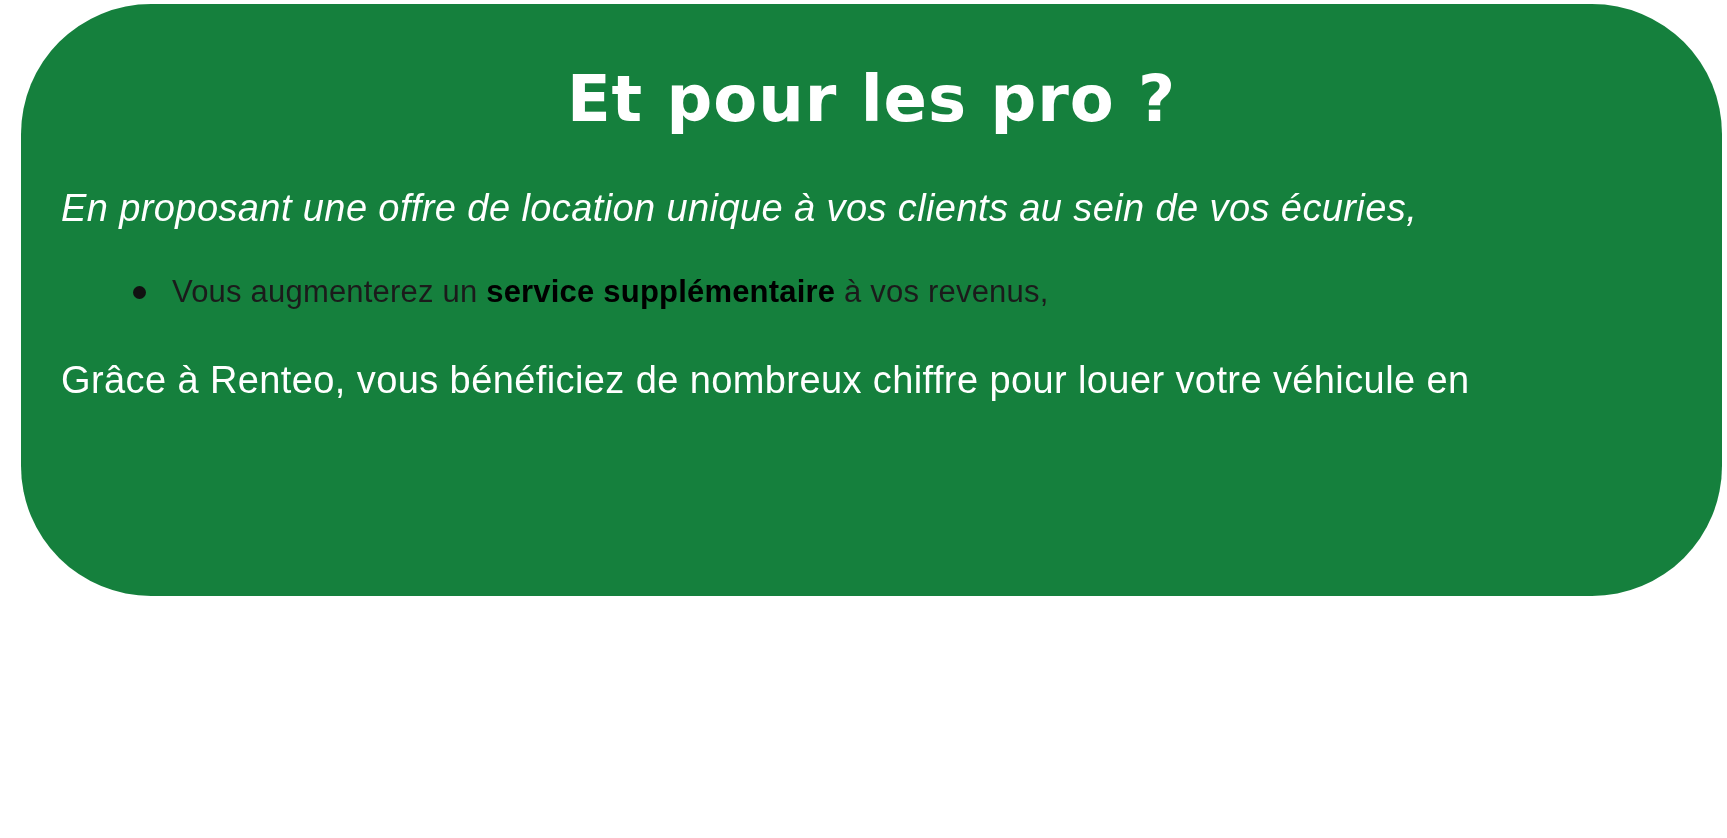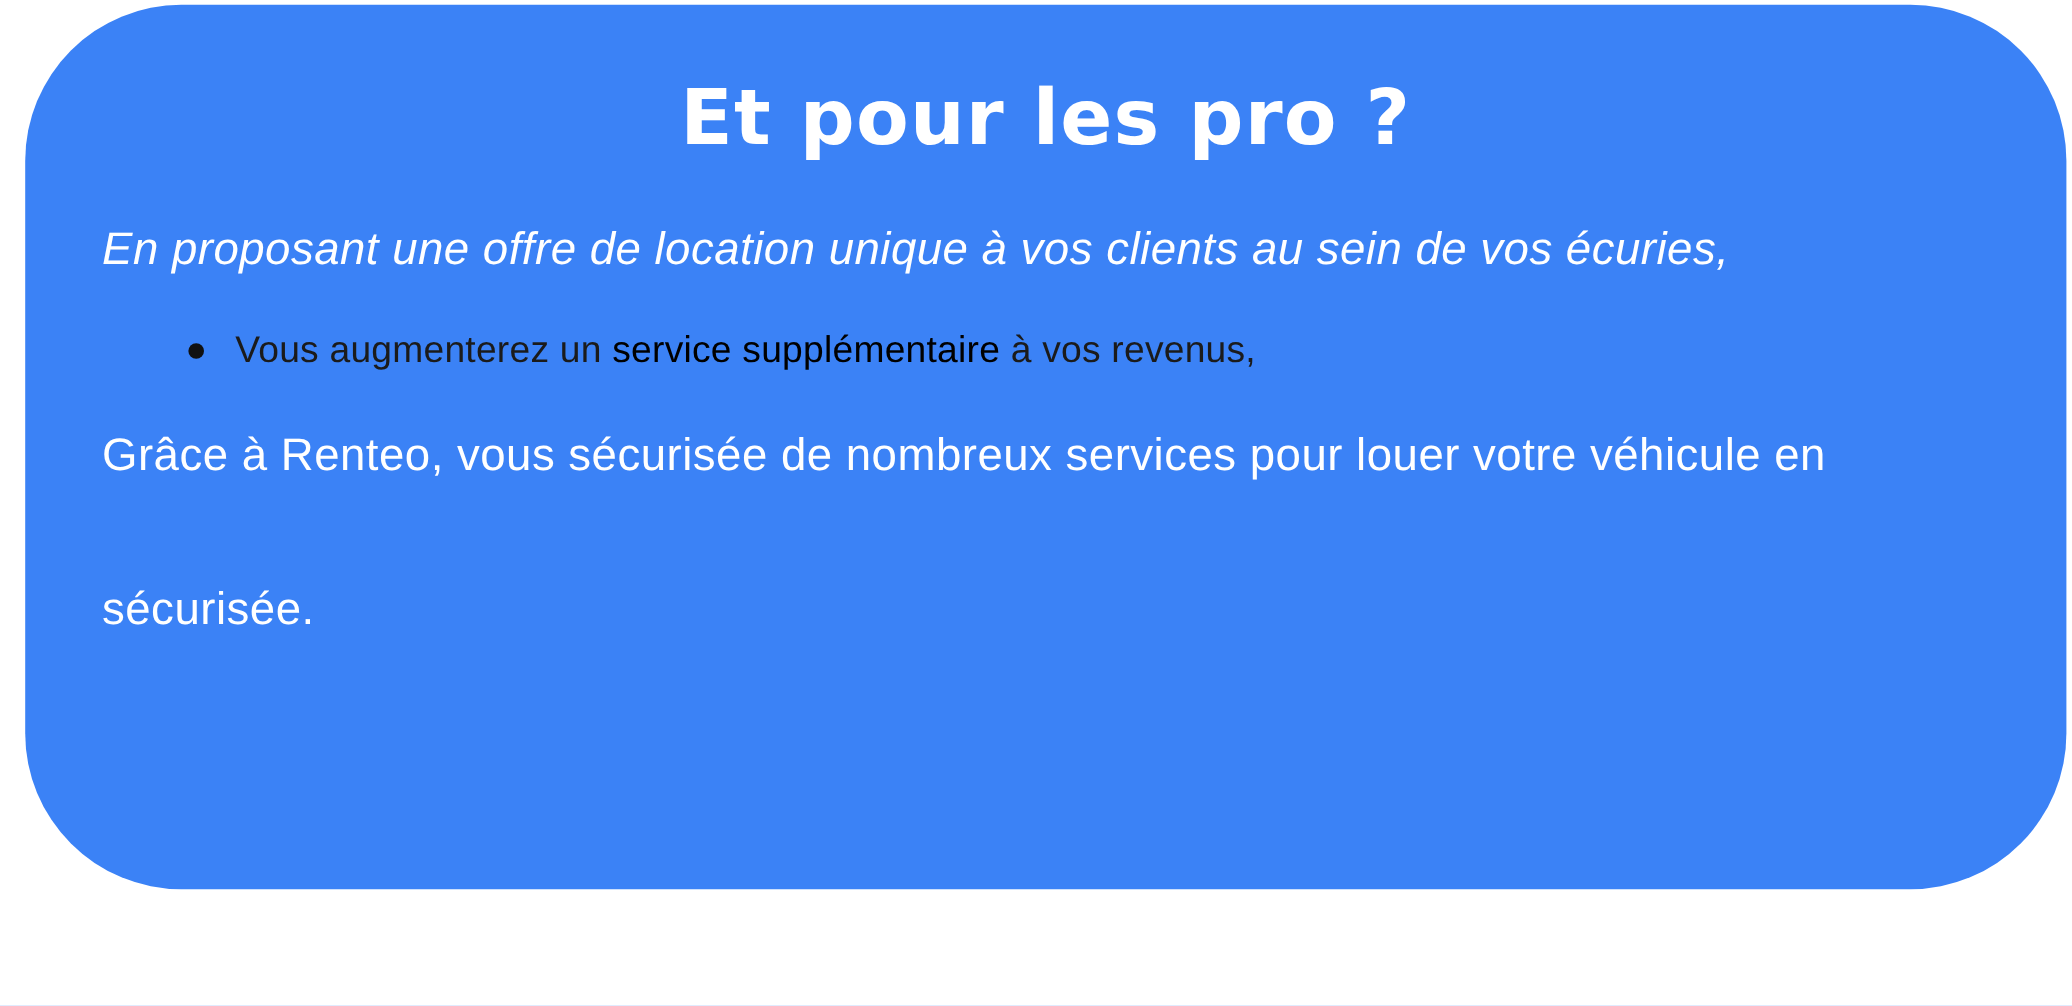--- a/index.html
+++ b/index.html
@@ -9,25 +9,25 @@
     height: 838px;
     background: #FFFFFF;
     overflow: hidden;
     font-family: "Liberation Sans", sans-serif;
   }
   .card {
     position: absolute;
     left: 21px;
     top: 4px;
     width: 1701px;
-    height: 737px;
+    height: 592px;
     box-sizing: border-box;
-    background: #3b82f6;
+    background: #15803d;
     border-radius: 130px;
-    padding: 0 64px;
+    padding: 0 40px;
   }
   .card-title {
     margin: 58px 0 0 0;
     text-align: center;
     font-family: "DejaVu Sans", sans-serif;
     font-size: 64px;
     font-weight: 800;
     letter-spacing: 1px;
     color: #FFFFFF;
   }
@@ -56,34 +56,34 @@
   .benefits-list li .bullet-dot {
     position: absolute;
     left: 12px;
     top: 20px;
     width: 13px;
     height: 13px;
     border-radius: 50%;
     background: #111111;
   }
   .benefits-list li b {
-    font-weight: 400;
+    font-weight: 700;
     color: #000000;
   }
 </style>
 </head>
 <body>
 
 <div class="page">
   <section class="card">
 
     <h1 class="card-title">Et pour les pro ?</h1>
 
     <p class="intro"><span>En proposant une offre de location unique à vos clients au sein de vos écuries,</span><br></p>
 
     <ul class="benefits-list">
       <li><span class="bullet-dot"></span><span>Vous augmenterez un </span><b>service supplémentaire</b><span> à vos revenus,</span></li>
     </ul>
 
-    <p class="outro"><span>Grâce à Renteo, vous sécurisée de nombreux services pour louer votre véhicule en</span><br><br><span>sécurisée.</span></p>
+    <p class="outro"><span>Grâce à Renteo, vous bénéficiez de nombreux chiffre pour louer votre véhicule en</span><br><br></p>
 
   </section>
 </div>
 
 </body></html>

